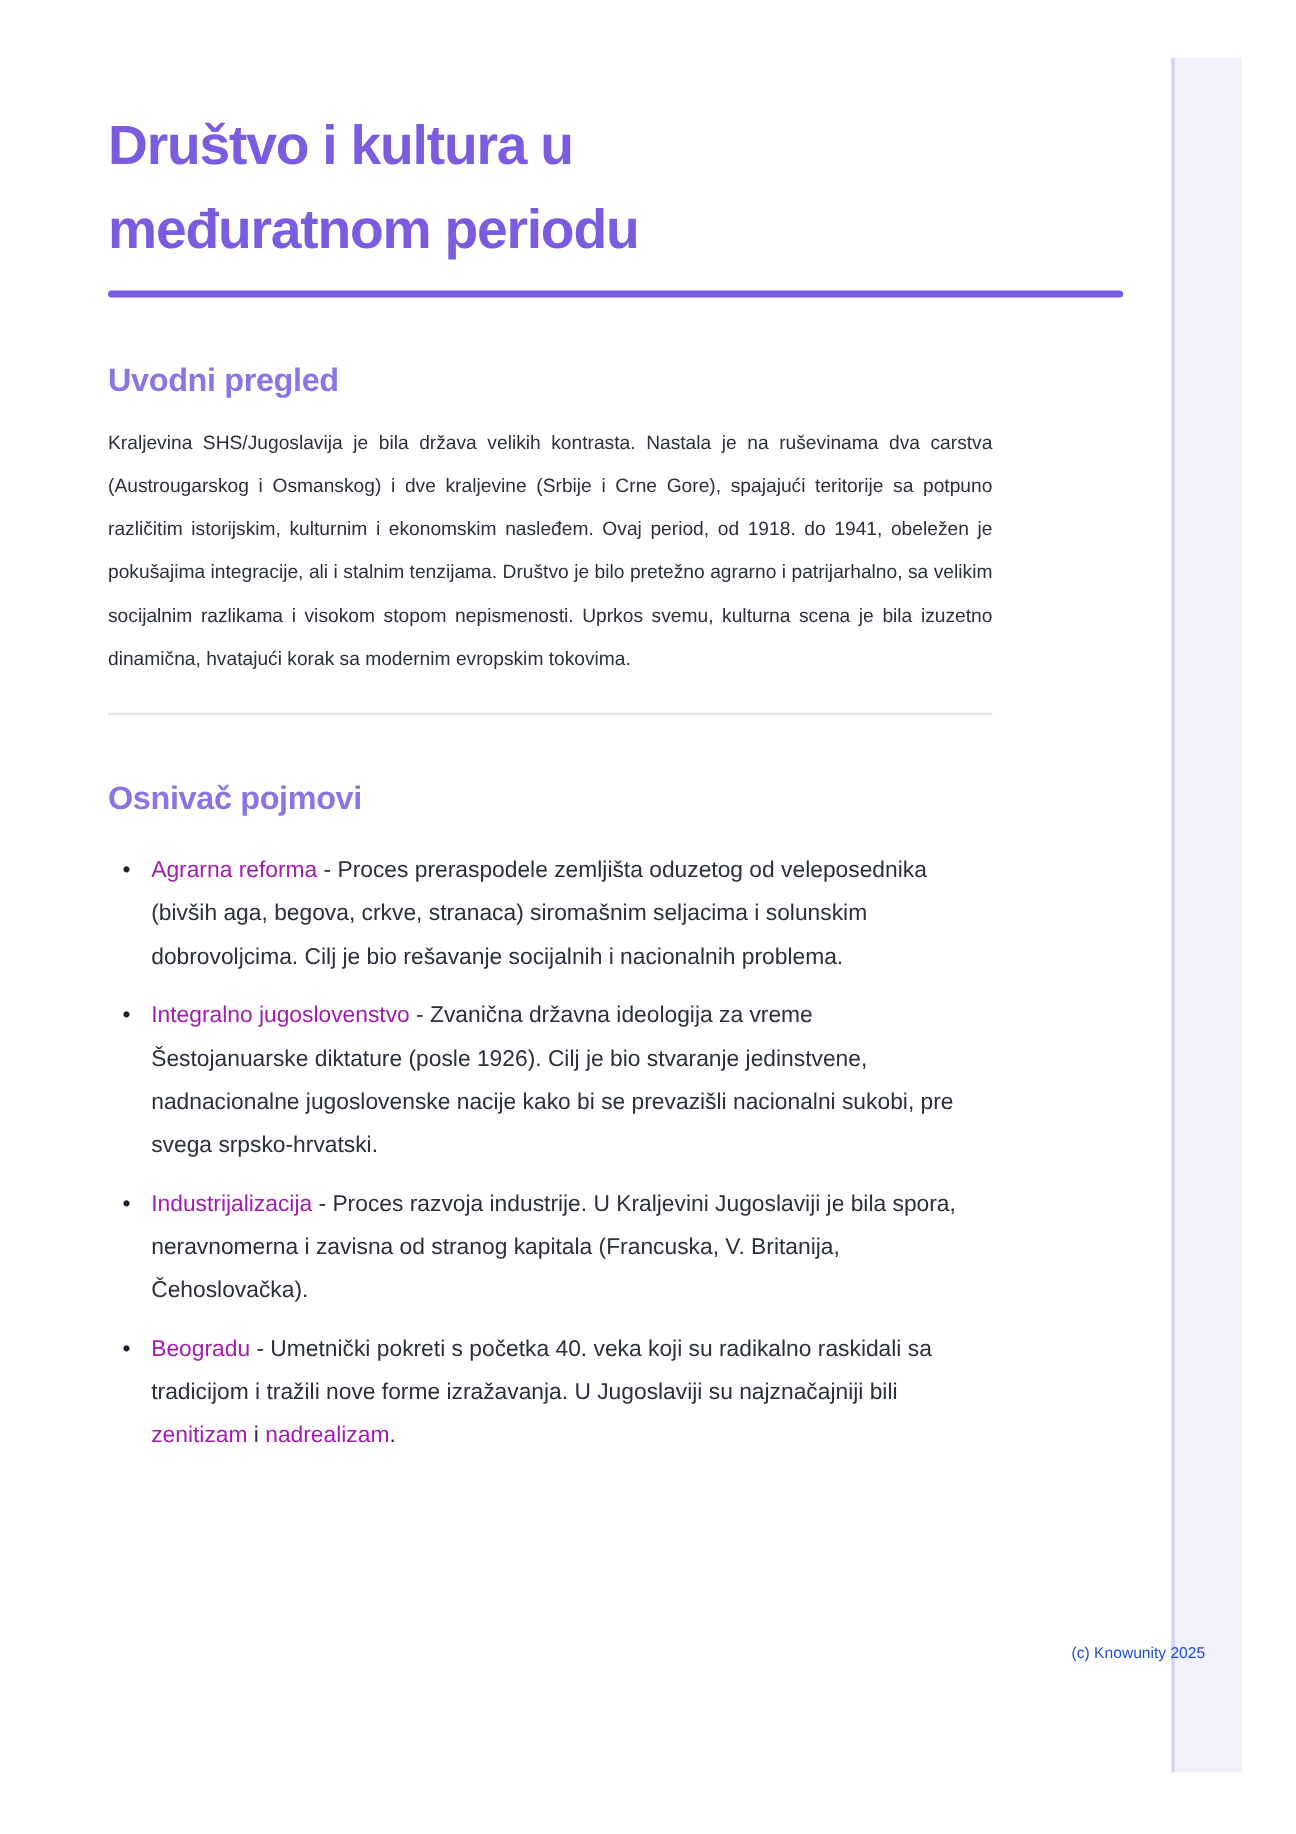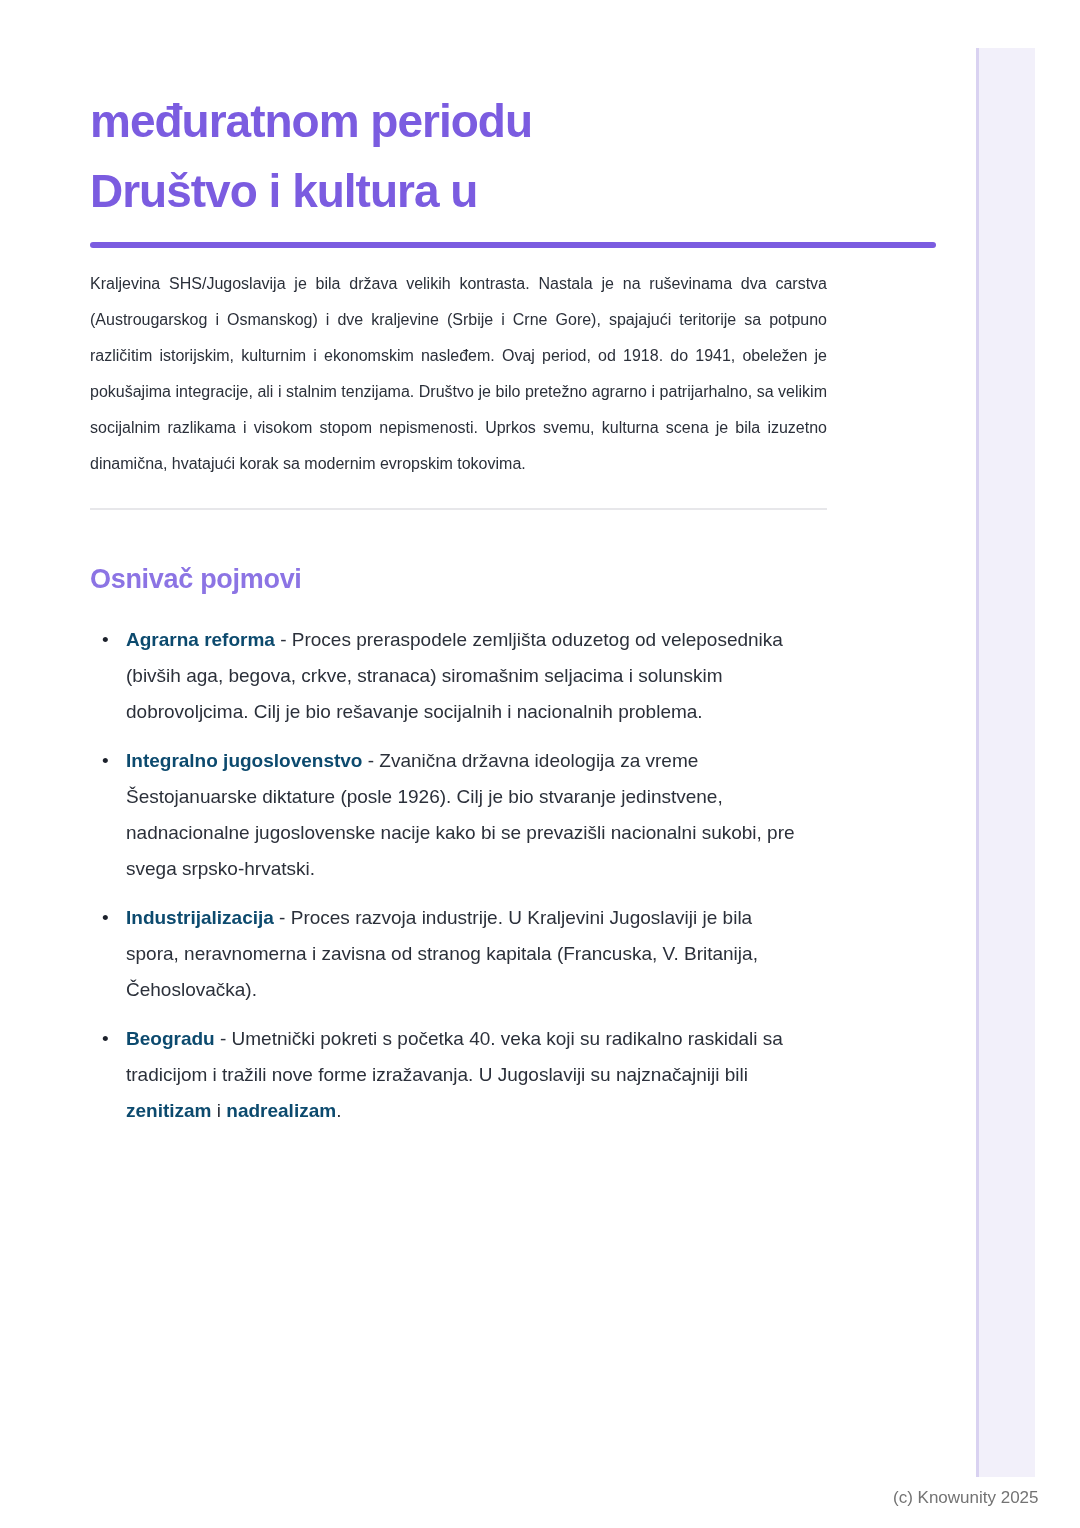--- a/index.html
+++ b/index.html
@@ -89,49 +89,50 @@
   }
   ul.term-list li.term-item::before {
     content: "\2022";
     position: absolute;
     left: 12px;
     top: 0;
     color: #1c212b;
     font-size: 19px;
   }
   .seg.bold {
-    font-weight: 700;
-    color: #0c4a6e;
+    font-weight: 400;
+    color: #a21caf;
   }
   .watermark {
     position: absolute;
     left: 893px;
-    top: 1488px;
-    font-size: 17px;
-    color: #737373;
+    top: 1370px;
+    font-size: 13px;
+    color: #1d4ed8;
     z-index: 2;
     white-space: nowrap;
   }
 </style>
 </head>
 <body>
 
 <div class="page">
 
   <div class="side-band"></div>
 
   <div class="content">
 
     <h1 class="page-title">
+      <span class="line">Društvo i kultura u</span>
       <span class="line">međuratnom periodu</span>
-      <span class="line">Društvo i kultura u</span>
     </h1>
 
     <div class="title-rule"></div>
 
+    <h2 class="section-heading">Uvodni pregled</h2>
 
     <p class="intro-paragraph">Kraljevina SHS/Jugoslavija je bila država velikih kontrasta. Nastala je na ruševinama dva carstva (Austrougarskog i Osmanskog) i dve kraljevine (Srbije i Crne Gore), spajajući teritorije sa potpuno različitim istorijskim, kulturnim i ekonomskim nasleđem. Ovaj period, od 1918. do 1941, obeležen je pokušajima integracije, ali i stalnim tenzijama. Društvo je bilo pretežno agrarno i patrijarhalno, sa velikim socijalnim razlikama i visokom stopom nepismenosti. Uprkos svemu, kulturna scena je bila izuzetno dinamična, hvatajući korak sa modernim evropskim tokovima.</p>
 
     <hr class="section-divider">
 
     <h2 class="section-heading">Osnivač pojmovi</h2>
 
     <ul class="term-list">
         <li class="term-item"><span class="seg bold">Agrarna reforma</span><span class="seg"> - Proces preraspodele zemljišta oduzetog od veleposednika (bivših aga, begova, crkve, stranaca) siromašnim seljacima i solunskim dobrovoljcima. Cilj je bio rešavanje socijalnih i nacionalnih problema.</span></li>
         <li class="term-item"><span class="seg bold">Integralno jugoslovenstvo</span><span class="seg"> - Zvanična državna ideologija za vreme Šestojanuarske diktature (posle 1926). Cilj je bio stvaranje jedinstvene, nadnacionalne jugoslovenske nacije kako bi se prevazišli nacionalni sukobi, pre svega srpsko-hrvatski.</span></li>

